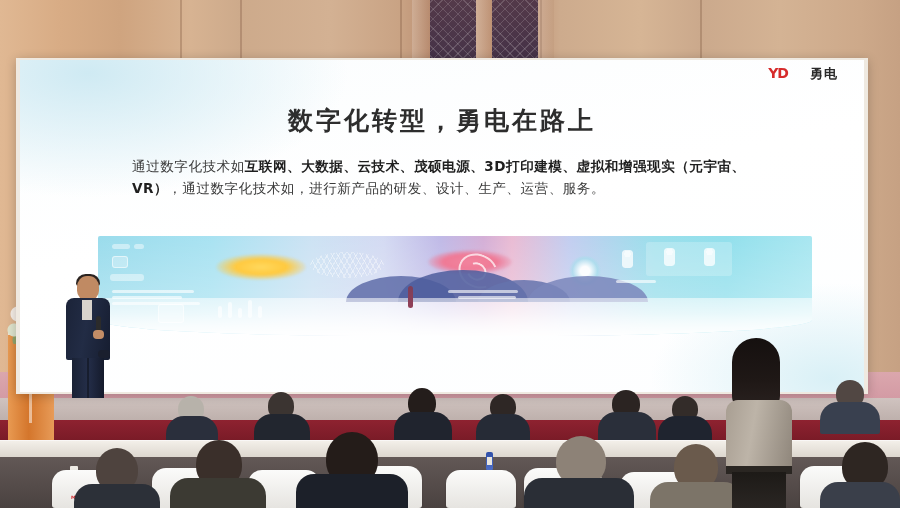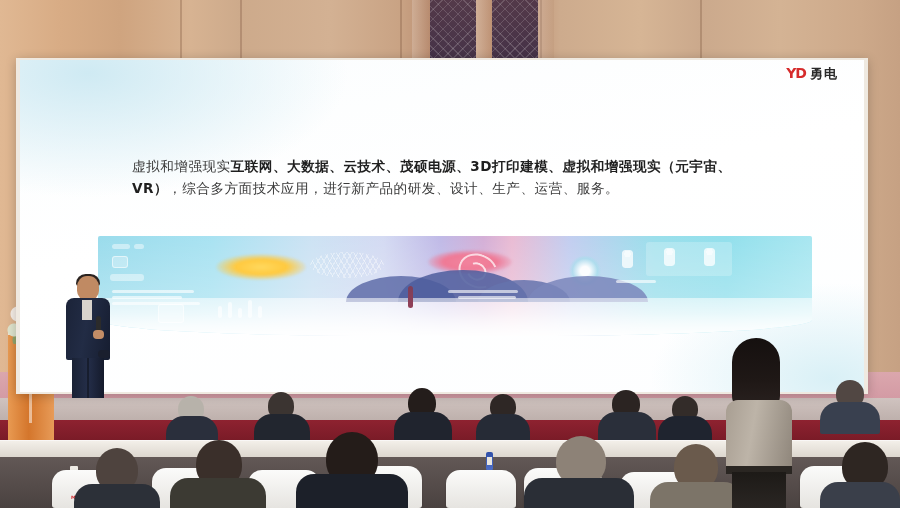--- a/index.html
+++ b/index.html
@@ -85,21 +85,21 @@
     position:absolute;left:20px;top:60px;width:844px;height:332px;
     background:
       radial-gradient(ellipse 420px 200px at 8% 4%, #cfeaf3 0%, rgba(207,234,243,0) 62%),
       radial-gradient(ellipse 300px 160px at 96% 96%, #d9f0f6 0%, rgba(217,240,246,0) 60%),
       linear-gradient(170deg,#fbfdfe 0%,#ffffff 45%,#fdfeff 100%);
     overflow:hidden;
   }
 
   
   .slide-logo{
-    position:absolute;right:26px;top:6px;display:flex;align-items:center;gap:4px;
+    position:absolute;right:26px;top:6px;display:flex;align-items:center;gap:22px;
   }
   .logo-yd{
     font-size:14px;font-weight:bold;color:#d62b2b;letter-spacing:-1px;
     font-family:"DejaVu Sans",sans-serif;line-height:1;
   }
   .logo-cn{font-size:13px;font-weight:bold;color:#2a2a2a;letter-spacing:1px;line-height:1;}
 
   
   .slide-title{
     position:absolute;left:0;right:0;top:44px;text-align:center;
@@ -273,23 +273,24 @@
   <div class="flowers"></div>
 
   <div class="screen-frame"></div>
   <div class="screen">
 
     <div class="slide-logo">
       <span class="logo-yd">YD</span>
       <span class="logo-cn">勇电</span>
     </div>
 
+    <div class="slide-title">数字化转型，勇电在路上</div>
 
     <div class="slide-body">
-      <span>虚拟和增强现实</span><b>互联网、大数据、云技术、茂硕电源、3D打印建模、</b><b>虚拟和增强现实（元宇宙、VR）</b><span>，综合多方面技术应用，进行新产品的</span><span>研发、设计、生产、运营、服务。</span>
+      <span>通过数字化技术如</span><b>互联网、大数据、云技术、茂硕电源、3D打印建模、</b><b>虚拟和增强现实（元宇宙、VR）</b><span>，通过数字化技术如，进行新产品的</span><span>研发、设计、生产、运营、服务。</span>
     </div>
 
     <div class="pano">
       <div class="pano-sky"></div>
       <div class="pano-sun"></div>
       <div class="pano-sun2"></div>
       <div class="pano-sun3"></div>
       <div class="brain"></div>
       <div class="spiral"></div>
       <div class="mtn m1"></div>

